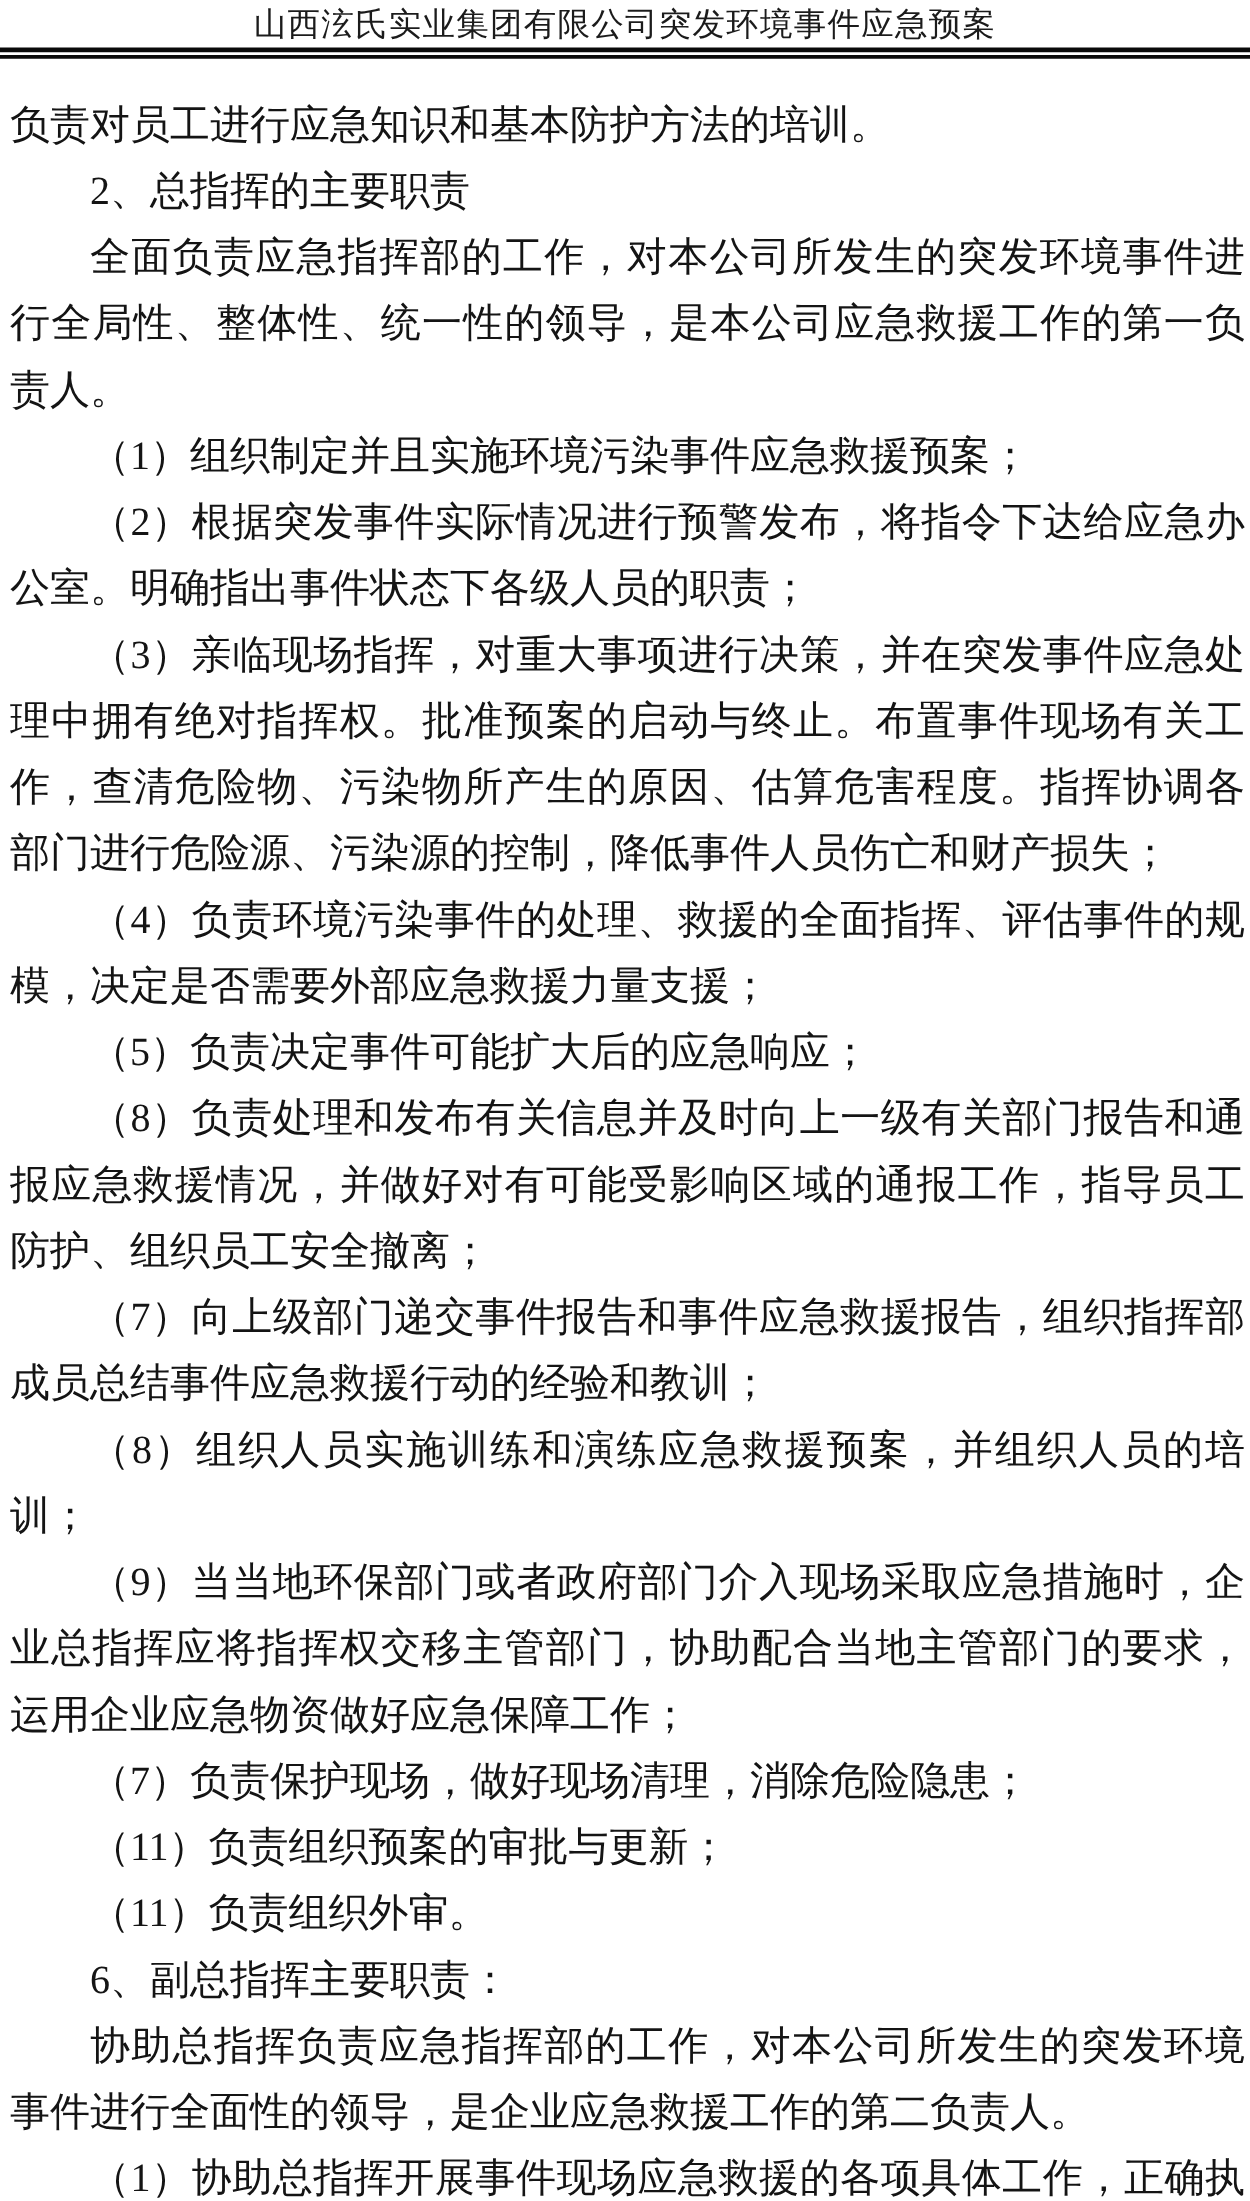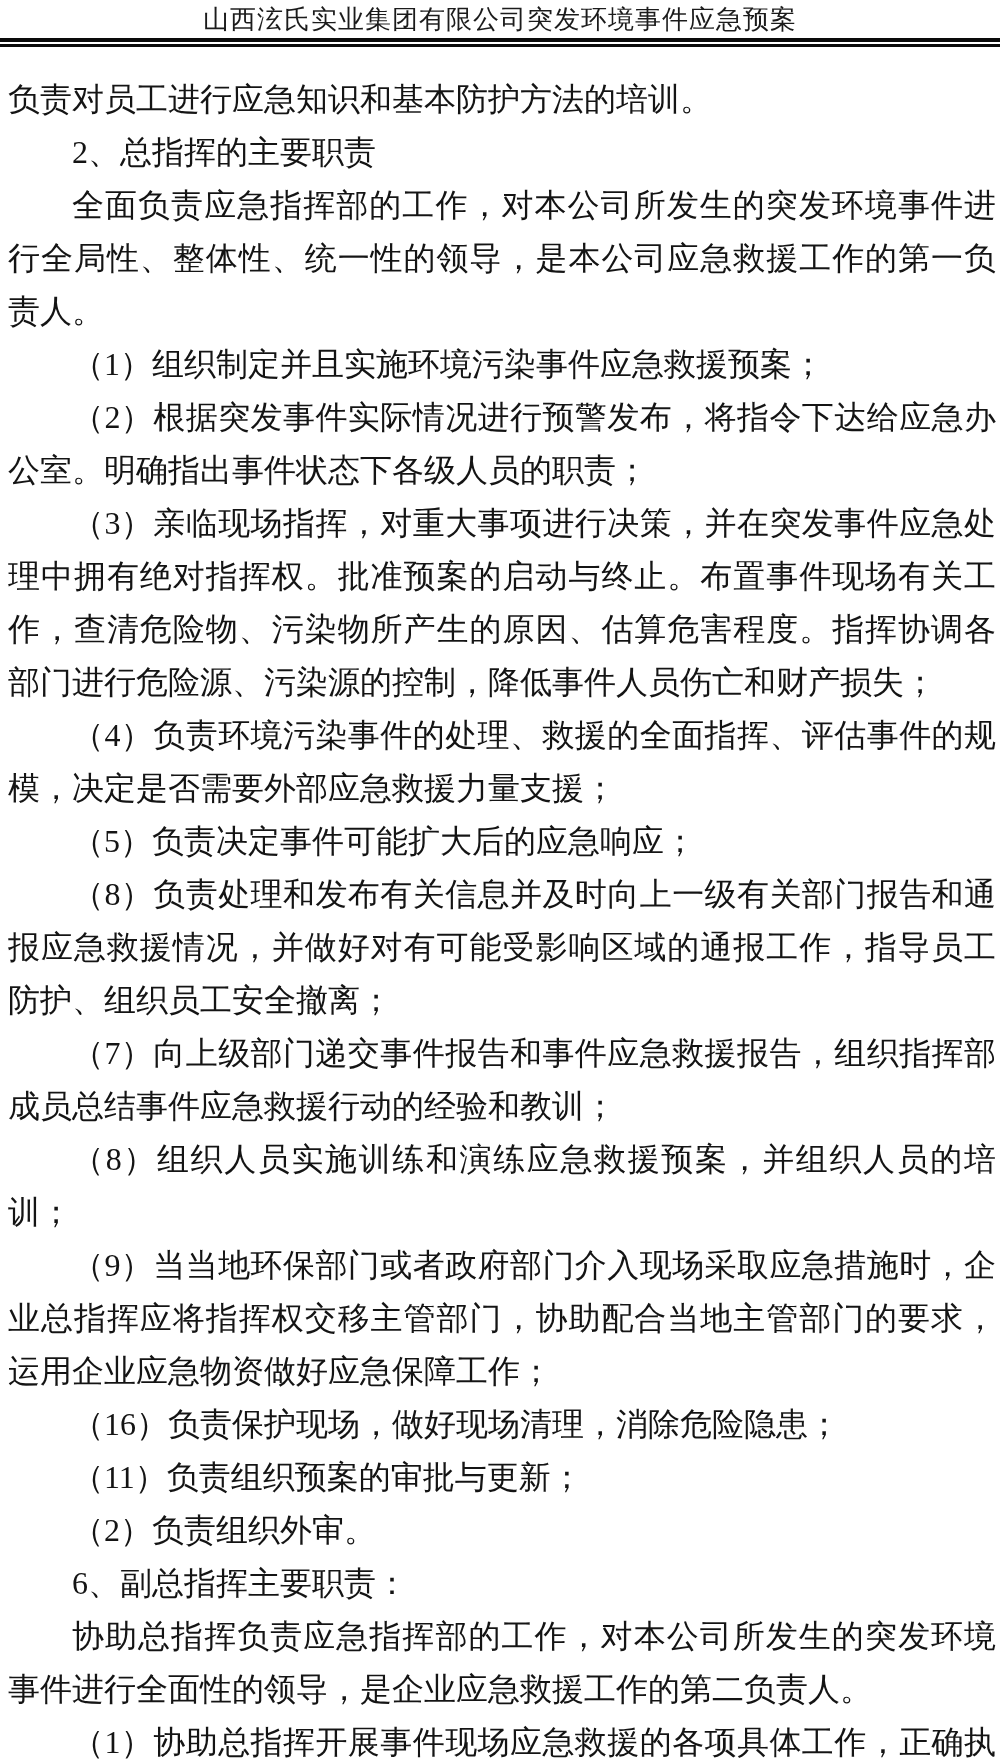--- a/index.html
+++ b/index.html
@@ -91,23 +91,23 @@
       <p class="indent">全面负责应急指挥部的工作，对本公司所发生的突发环境事件进行全局性、整体性、统一性的领导，是本公司应急救援工作的第一负责人。</p>
       <p class="indent">（1）组织制定并且实施环境污染事件应急救援预案；</p>
       <p class="indent">（2）根据突发事件实际情况进行预警发布，将指令下达给应急办公室。明确指出事件状态下各级人员的职责；</p>
       <p class="indent">（3）亲临现场指挥，对重大事项进行决策，并在突发事件应急处理中拥有绝对指挥权。批准预案的启动与终止。布置事件现场有关工作，查清危险物、污染物所产生的原因、估算危害程度。指挥协调各部门进行危险源、污染源的控制，降低事件人员伤亡和财产损失；</p>
       <p class="indent">（4）负责环境污染事件的处理、救援的全面指挥、评估事件的规模，决定是否需要外部应急救援力量支援；</p>
       <p class="indent">（5）负责决定事件可能扩大后的应急响应；</p>
       <p class="indent">（8）负责处理和发布有关信息并及时向上一级有关部门报告和通报应急救援情况，并做好对有可能受影响区域的通报工作，指导员工防护、组织员工安全撤离；</p>
       <p class="indent">（7）向上级部门递交事件报告和事件应急救援报告，组织指挥部成员总结事件应急救援行动的经验和教训；</p>
       <p class="indent">（8）组织人员实施训练和演练应急救援预案，并组织人员的培训；</p>
       <p class="indent">（9）当当地环保部门或者政府部门介入现场采取应急措施时，企业总指挥应将指挥权交移主管部门，协助配合当地主管部门的要求，运用企业应急物资做好应急保障工作；</p>
-      <p class="indent">（16）负责保护现场，做好现场清理，消除危险隐患；</p>
+      <p class="indent">（7）负责保护现场，做好现场清理，消除危险隐患；</p>
       <p class="indent">（11）负责组织预案的审批与更新；</p>
-      <p class="indent">（2）负责组织外审。</p>
+      <p class="indent">（11）负责组织外审。</p>
       <p class="indent">6、副总指挥主要职责：</p>
       <p class="indent">协助总指挥负责应急指挥部的工作，对本公司所发生的突发环境事件进行全面性的领导，是企业应急救援工作的第二负责人。</p>
       <p class="indent">（1）协助总指挥开展事件现场应急救援的各项具体工作，正确执行总指挥</p>
     </div>
 
   <div class="page-footer">
     <div class="page-number">30</div>
   </div>
 
 </div>

